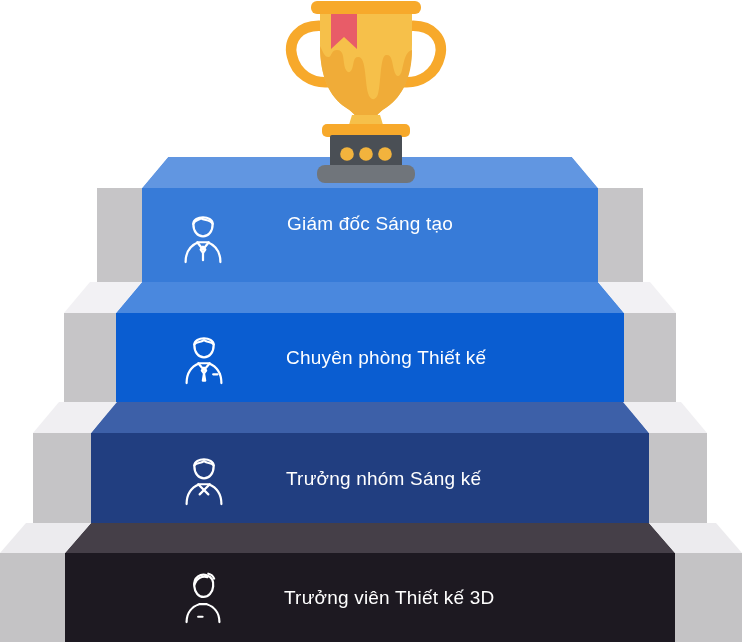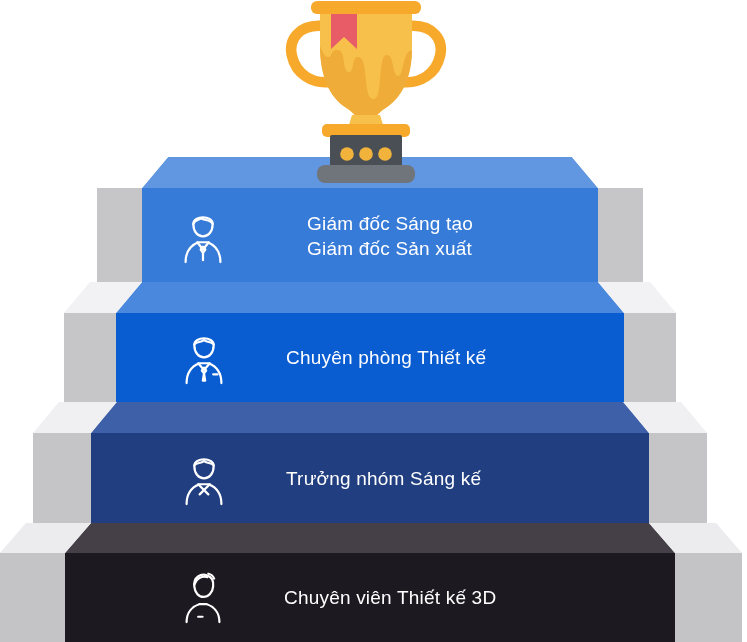--- a/index.html
+++ b/index.html
@@ -13,21 +13,21 @@
   .stairs-svg{position:absolute;left:0;top:0;}
   .step-label{
     position:absolute;
     color:#ffffff;
     font-size:19px;
     font-weight:500;
     line-height:25px;
     letter-spacing:.2px;
     white-space:nowrap;
   }
-  .label-1{left:287px;top:211px;margin-left:20px;}
+  .label-1{left:287px;top:211px;}
   .label-2{left:286px;top:345px;}
   .label-3{left:286px;top:466px;}
   .label-4{left:284px;top:585px;}
   .person-icon{position:absolute;width:52px;height:58px;}
   .icon-1{left:177px;top:206px;}
   .icon-2{left:178px;top:327px;}
   .icon-3{left:178px;top:448px;}
   .icon-4{left:177px;top:566px;}
   .person-icon path, .person-icon circle{
     fill:none;stroke:#ffffff;stroke-width:2.3;
@@ -117,28 +117,27 @@
   <svg class="person-icon icon-4" viewBox="0 0 52 60">
     <path d="M17 21 C16 11 24 7.5 30 9.5 C34.5 11 37 15.5 36.5 21 C36 27.5 31.5 32 26.5 32 C21.5 32 17.5 27.5 17 21 Z"></path>
     <path d="M17 19.5 C18.5 13 25 10 30.5 11.5"></path>
     <path d="M31.5 8 C34.5 8.5 36.5 10.5 37.5 13"></path>
     <path d="M9 58 C9 47 16 41.5 22 39.5 L30 39.5 C36 41.5 43 47 43 58"></path>
     <path d="M21 52.5 H25.5"></path>
   </svg>
 
   <div class="step-label label-1">
     <div>Giám đốc Sáng tạo</div>
-    <div>Giám đốc Sản xuất</div>
   </div>
   <div class="step-label label-2">
     <div>Chuyên phòng Thiết kế</div>
     <div></div>
   </div>
   <div class="step-label label-3">
     <div>Trưởng nhóm Sáng kế</div>
     <div></div>
   </div>
   <div class="step-label label-4">
-    <div>Chuyên viên Thiết kế 3D</div>
+    <div>Trưởng viên Thiết kế 3D</div>
     <div></div>
   </div>
 
 </div>
 
 </body></html>

